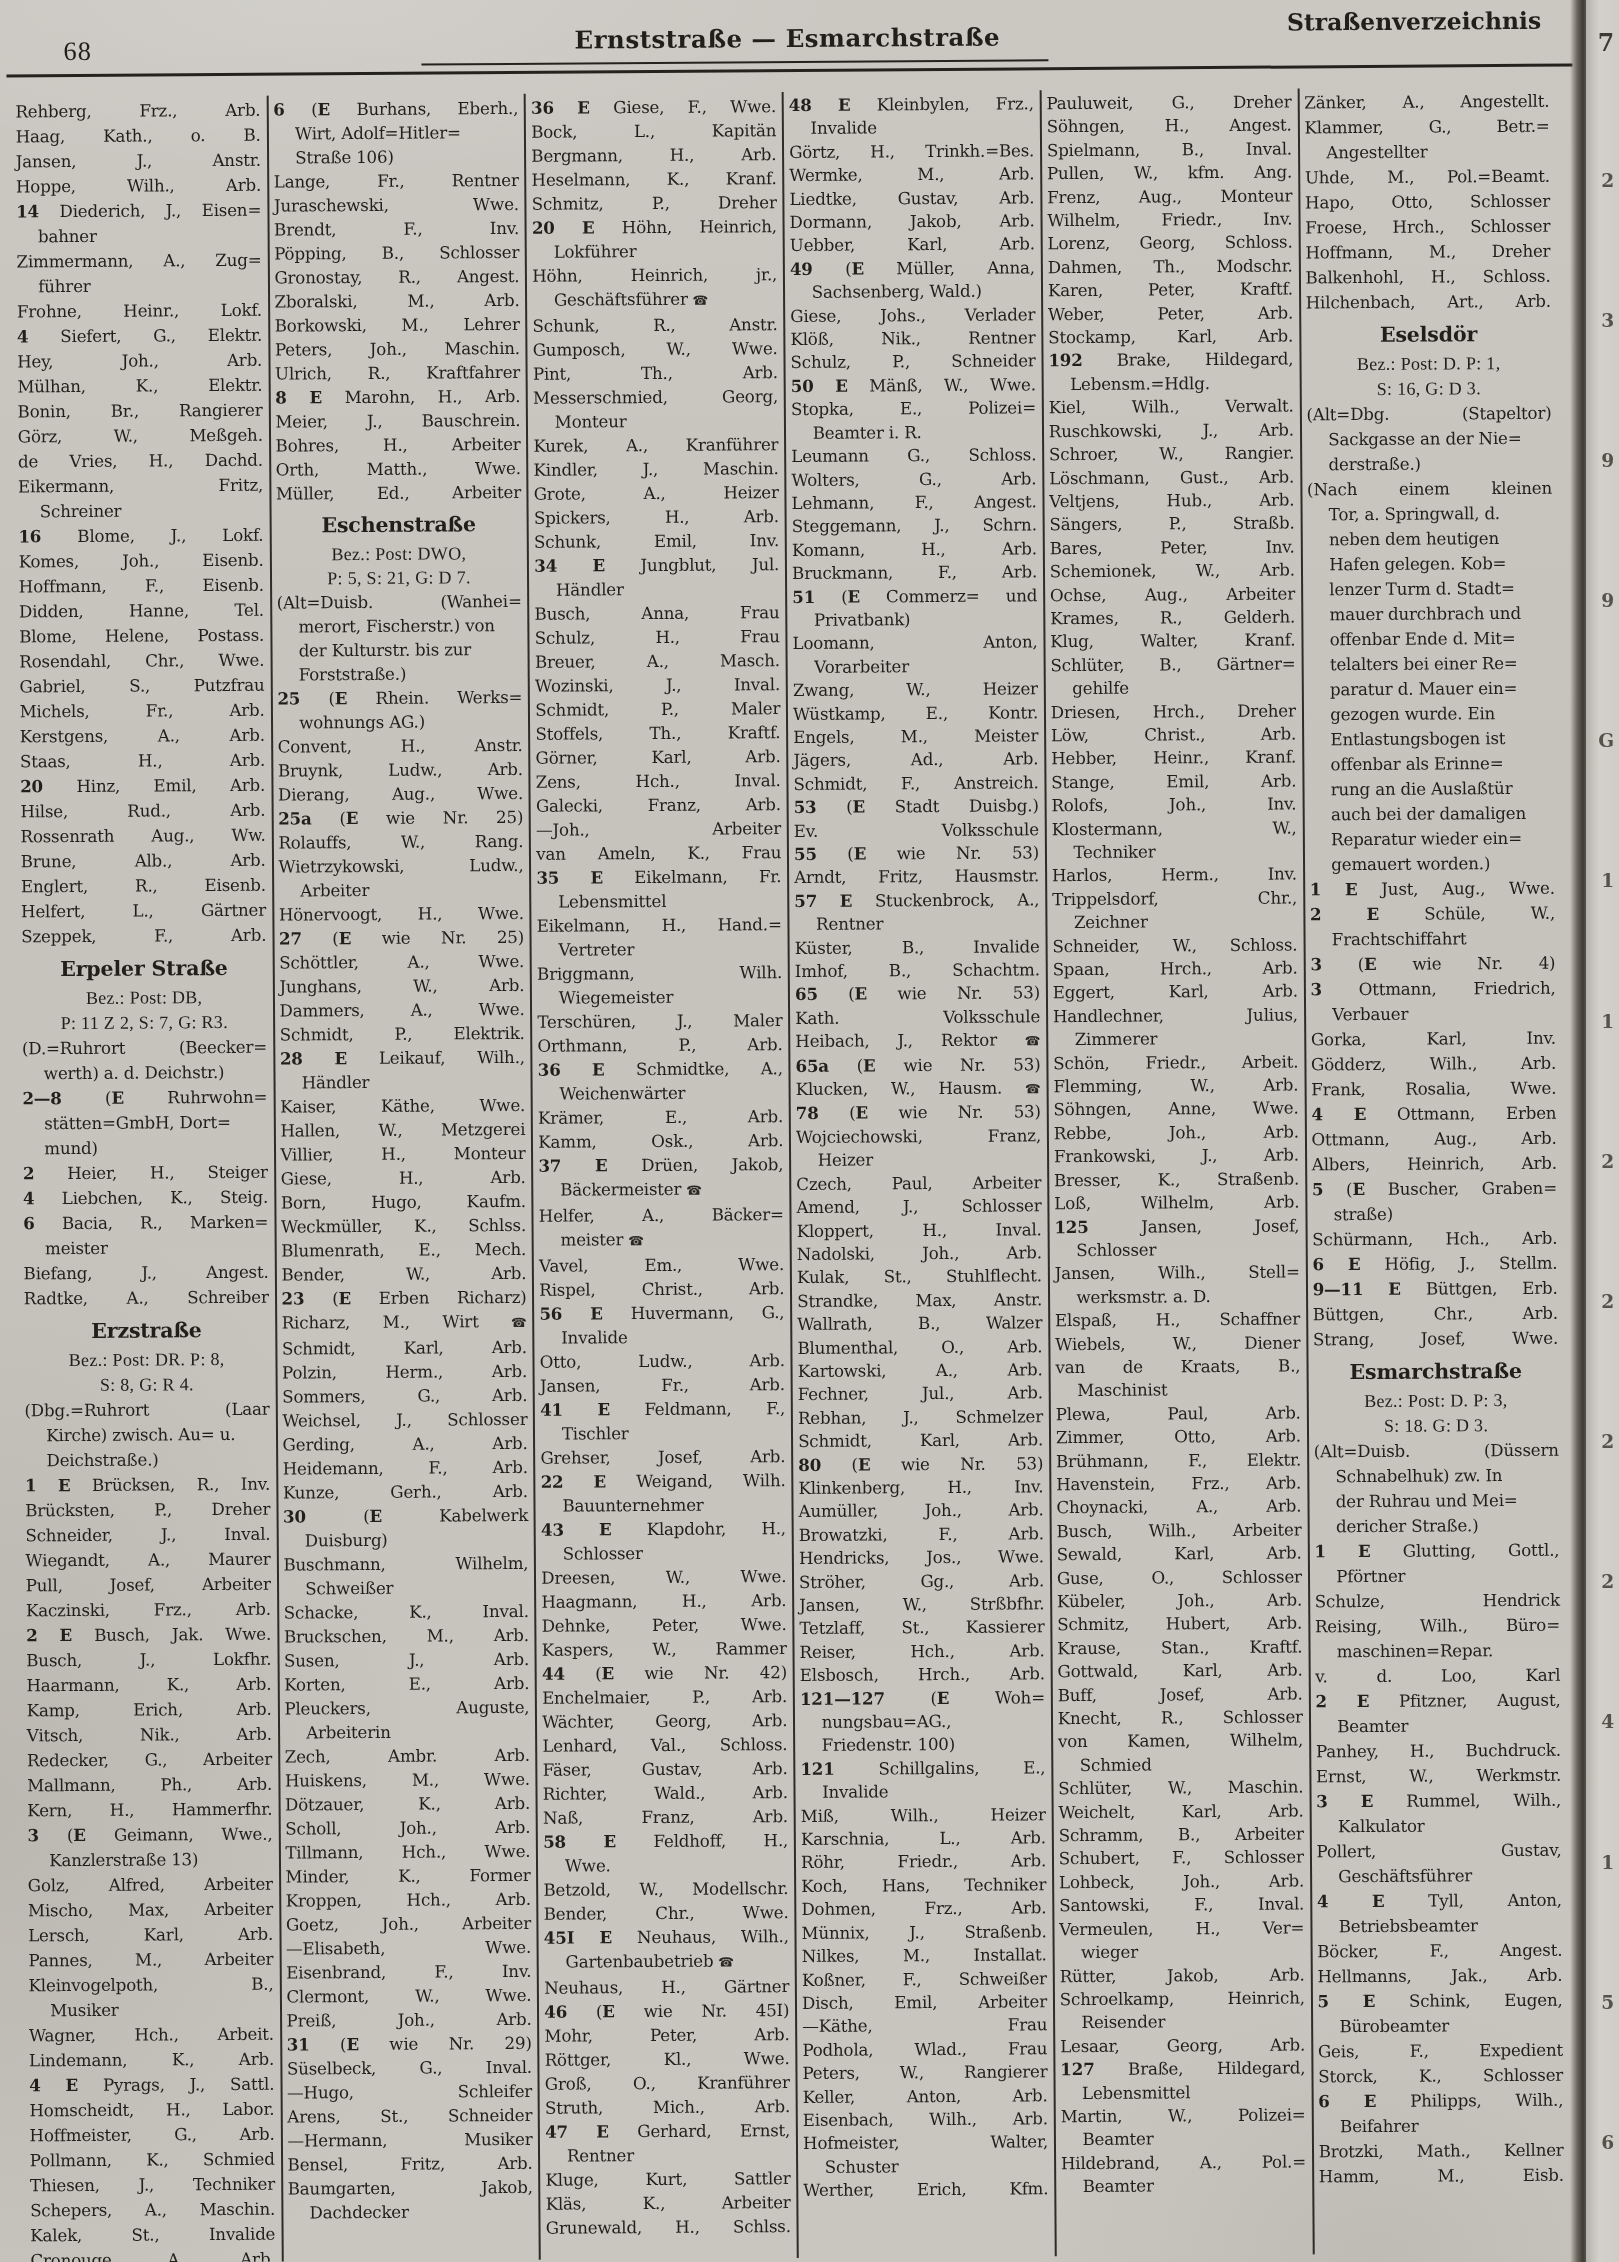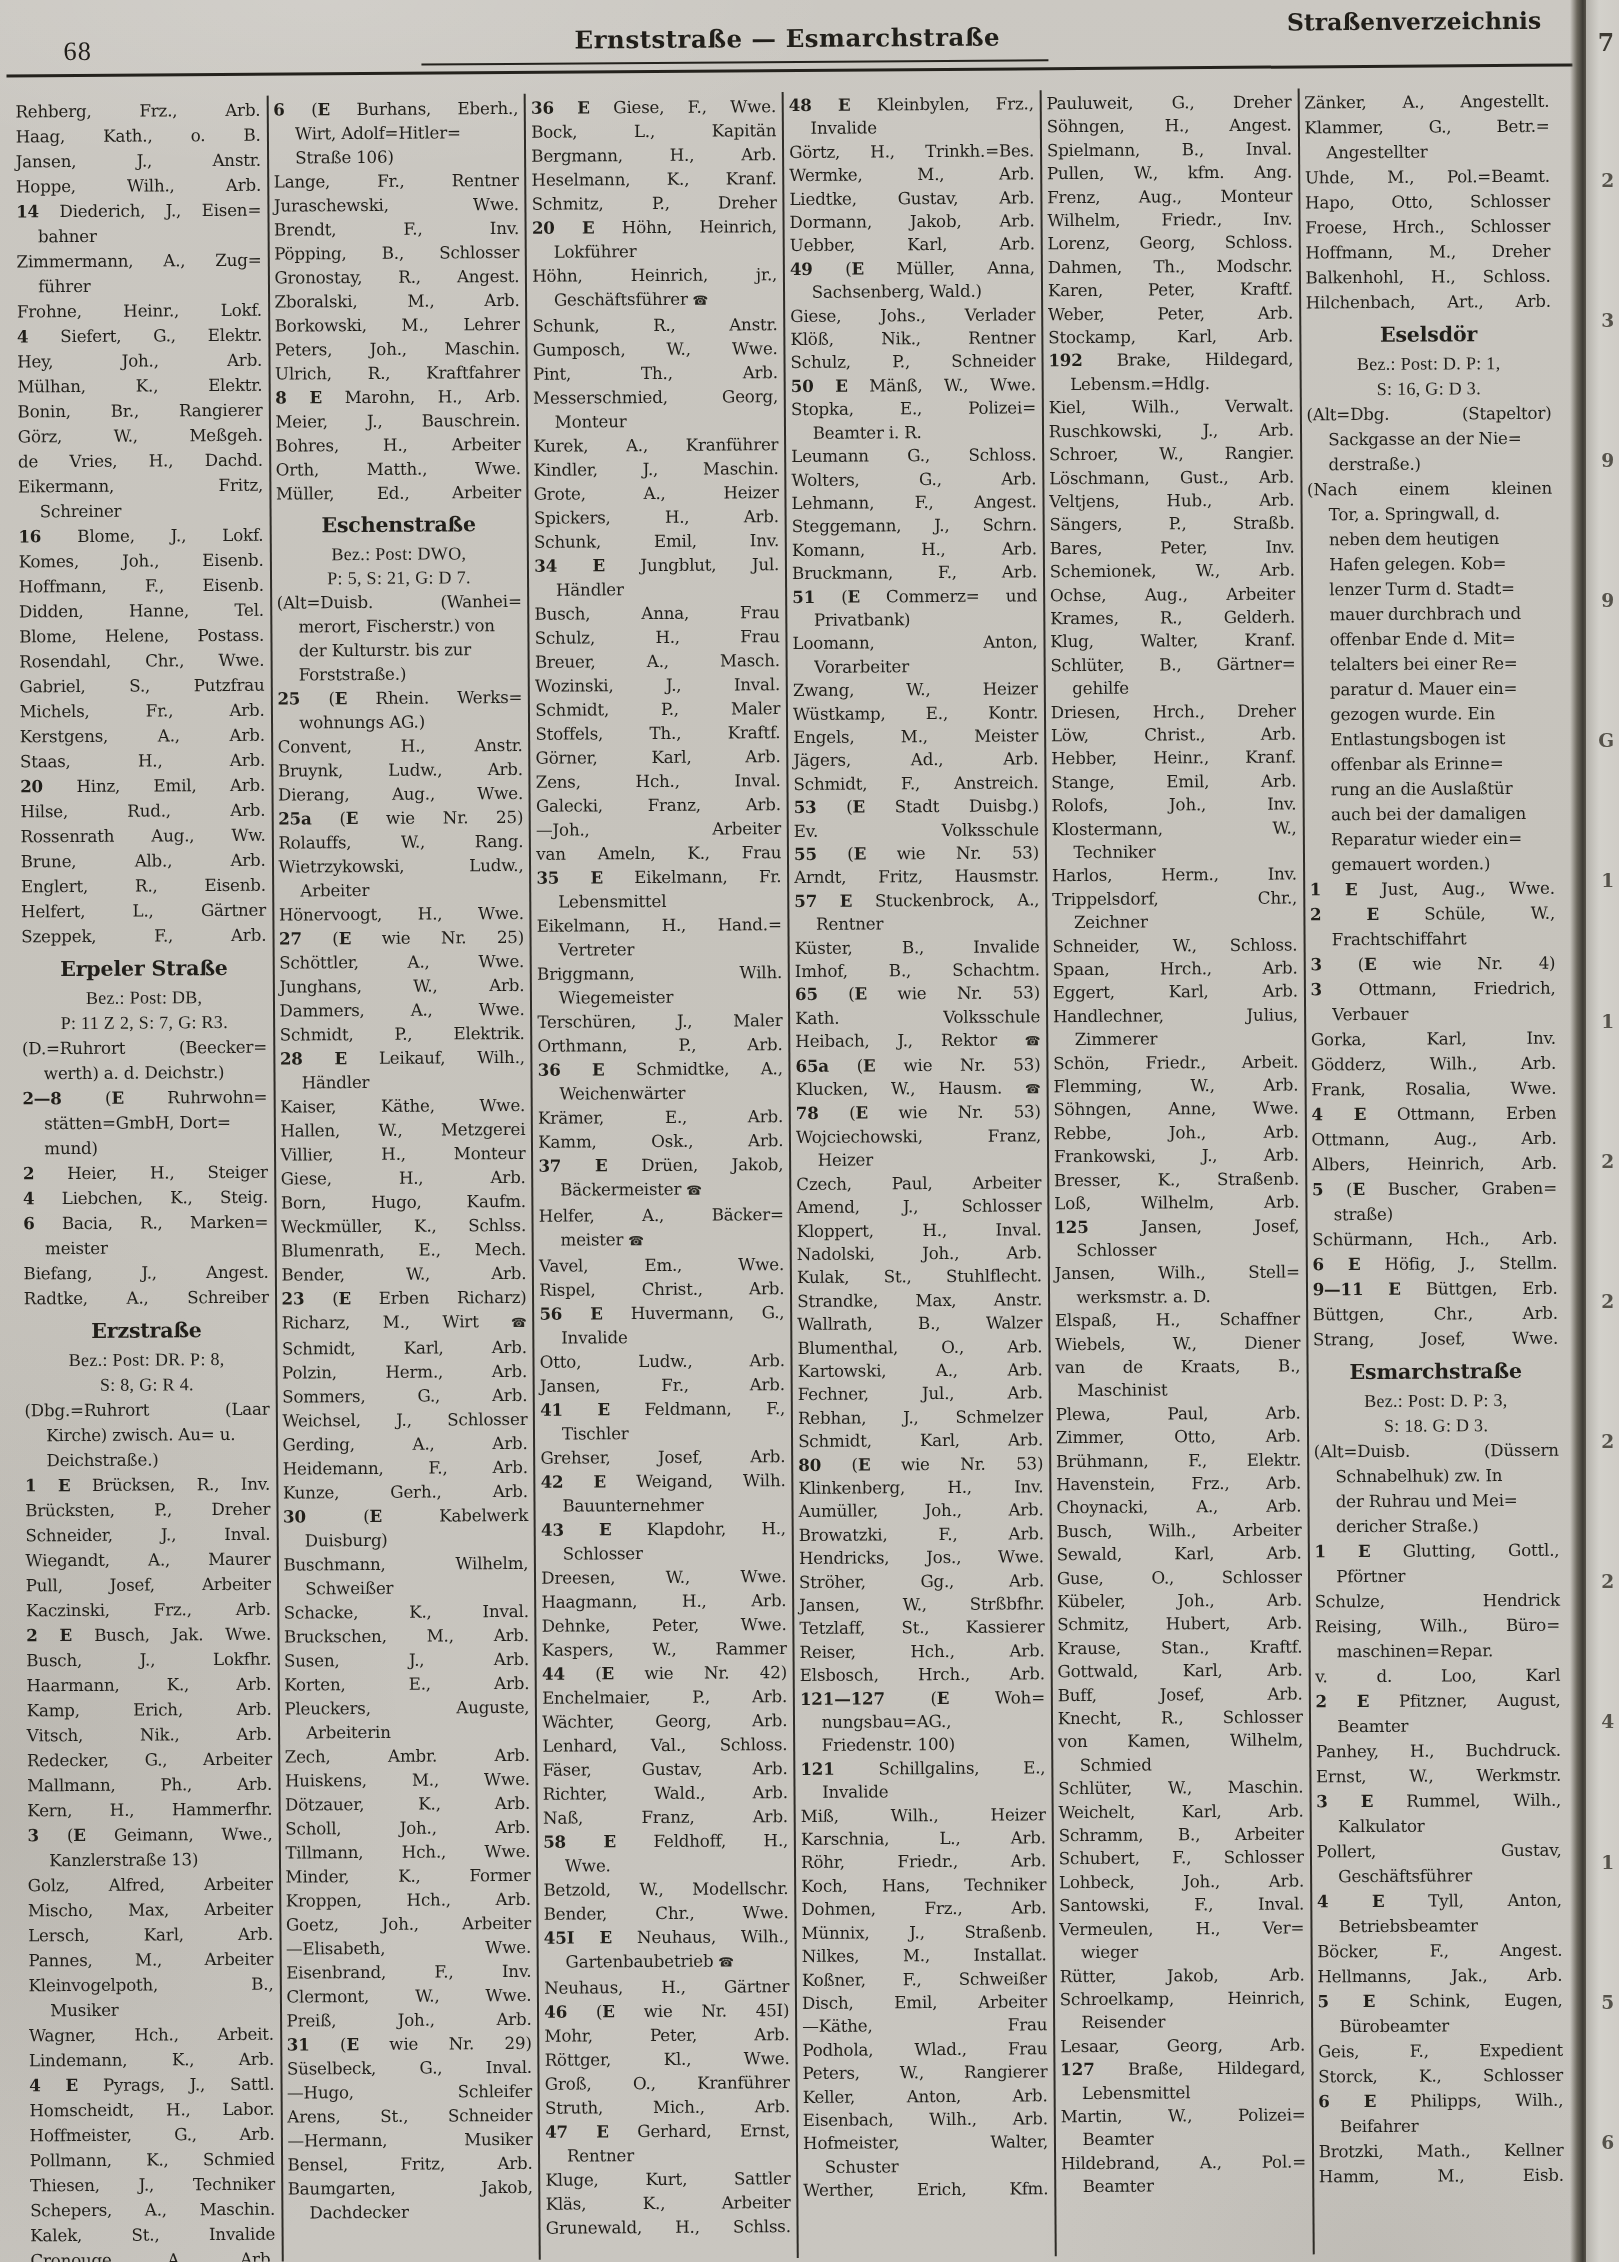--- a/index.html
+++ b/index.html
@@ -275,21 +275,21 @@
           <div class="l c">meister<span class="ph">☎</span></div>
           <div class="l e">Vavel, Em., Wwe.</div>
           <div class="l e">Rispel, Christ., Arb.</div>
           <div class="l e"><b class="hn">56</b> <b class="he">E</b> Huvermann, G.,</div>
           <div class="l c">Invalide</div>
           <div class="l e">Otto, Ludw., Arb.</div>
           <div class="l e">Jansen, Fr., Arb.</div>
           <div class="l e"><b class="hn">41</b> <b class="he">E</b> Feldmann, F.,</div>
           <div class="l c">Tischler</div>
           <div class="l e">Grehser, Josef, Arb.</div>
-          <div class="l e"><b class="hn">42</b> <b class="he">E</b> Weigand, Wilh.</div>
+          <div class="l e"><b class="hn">22</b> <b class="he">E</b> Weigand, Wilh.</div>
           <div class="l c">Bauunternehmer</div>
           <div class="l e"><b class="hn">43</b> <b class="he">E</b> Klapdohr, H.,</div>
           <div class="l c">Schlosser</div>
           <div class="l e">Dreesen, W., Wwe.</div>
           <div class="l e">Haagmann, H., Arb.</div>
           <div class="l e">Dehnke, Peter, Wwe.</div>
           <div class="l e">Kaspers, W., Rammer</div>
           <div class="l e"><b class="hn">44</b> (<b class="he">E</b> wie Nr. 42)</div>
           <div class="l e">Enchelmaier, P., Arb.</div>
           <div class="l e">Wächter, Georg, Arb.</div>

